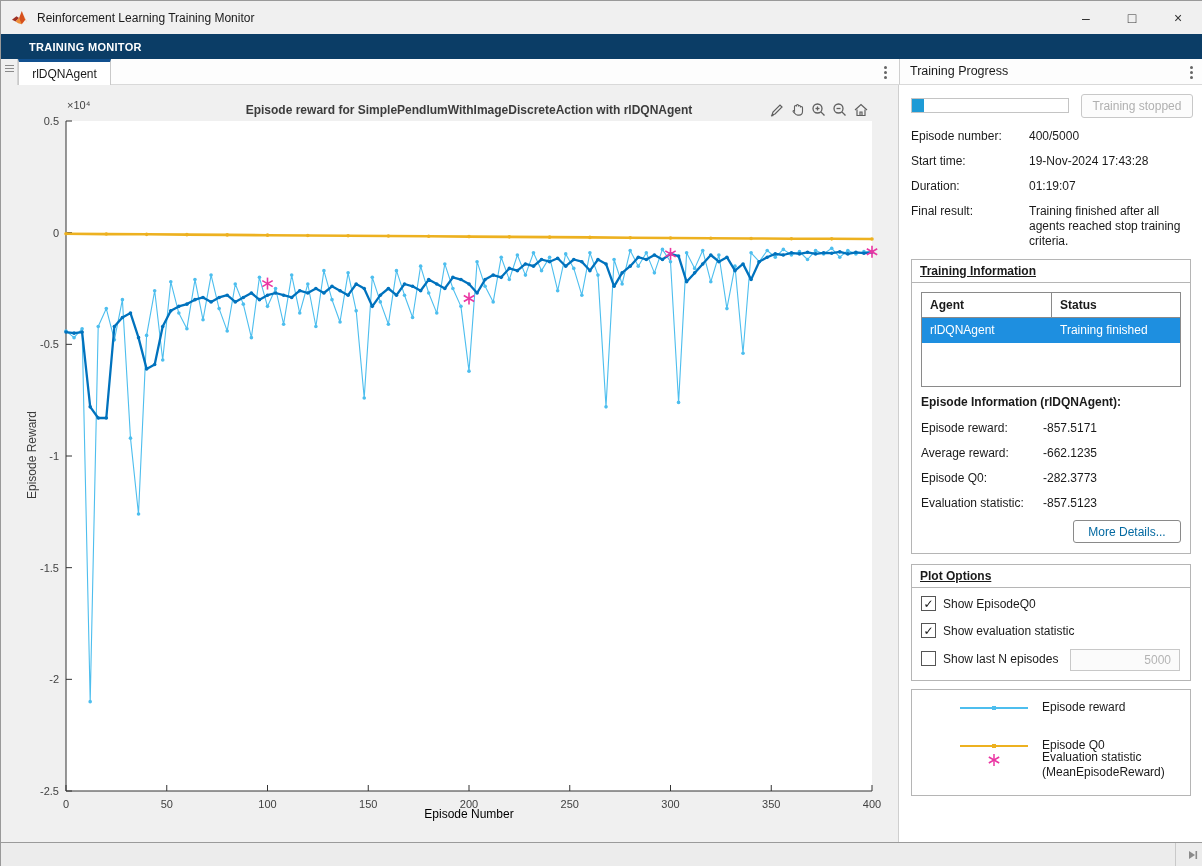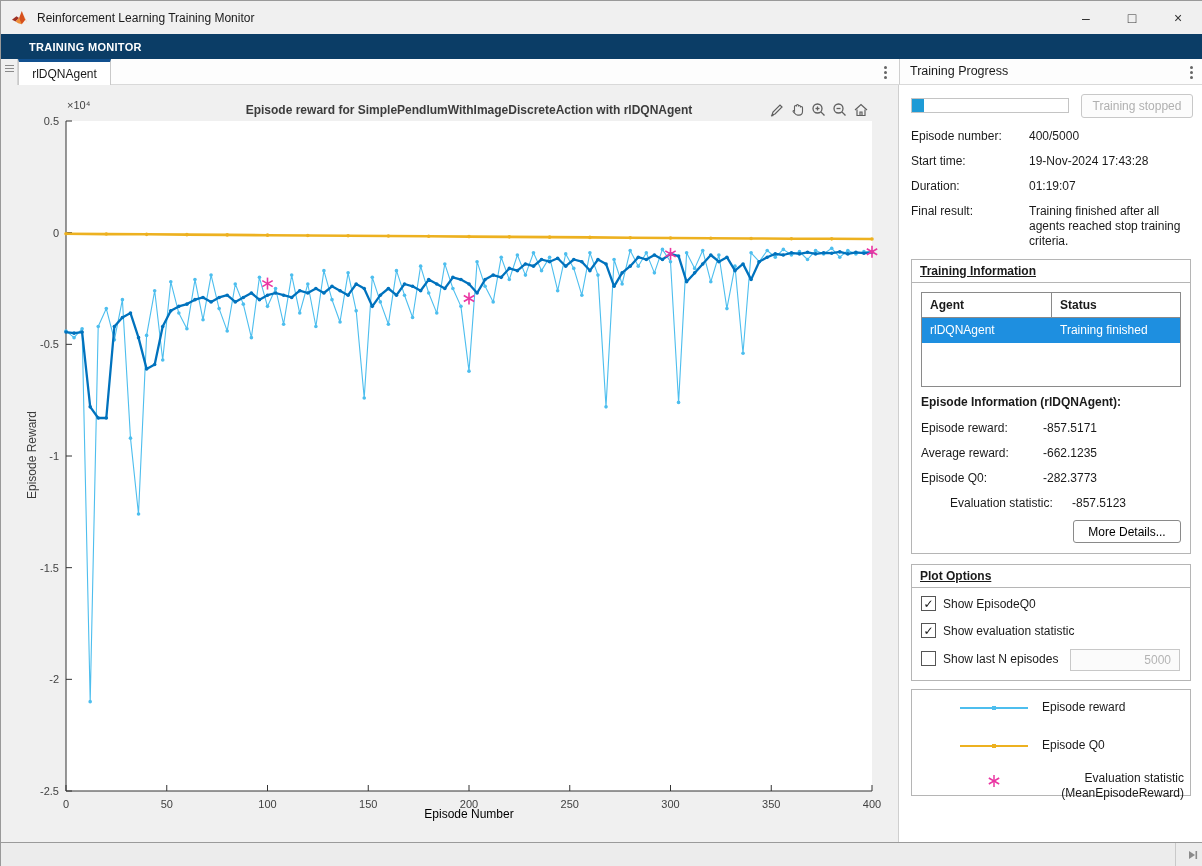--- a/index.html
+++ b/index.html
@@ -59,21 +59,21 @@
   #agent-table { position:absolute; left:9px; top:32px; width:260px; height:95px; border:1px solid #8a8a8a; background:#fff; }
   .trow { display:flex; height:25px; }
   .trow .c1 { width:130px; padding:5px 0 0 8px; border-right:1px solid #8a8a8a; }
   .trow .c2 { width:128px; padding:5px 0 0 8px; }
   .thead { font-weight:bold; border-bottom:1px solid #8a8a8a; }
   .tsel { background:#1e8fe0; color:#fff; }
   .tsel .c1 { border-right:1px solid #1e8fe0; }
 
   .eirow { position:absolute; left:9px; }
   .eirow .lab { display:inline-block; width:122px; }
-  #btn-more { position:absolute; right:9px; top:260px; width:108px; height:23px; border:1px solid #8a8a8a; border-radius:3px; background:#fff; font-size:12px; display:flex; align-items:center; justify-content:center; color:#000000; }
+  #btn-more { position:absolute; right:9px; top:260px; width:108px; height:23px; border:1px solid #8a8a8a; border-radius:3px; background:#fff; font-size:12px; display:flex; align-items:center; justify-content:center; color:#0369a1; }
 
   .cbrow { position:absolute; left:9px; display:flex; align-items:center; }
   .cbox { width:15px; height:15px; border:1px solid #555; background:#fff; margin-right:7px; display:flex; align-items:center; justify-content:center; font-size:12px; font-weight:bold; color:#111; }
   .cbox .mark { visibility:hidden; line-height:1; }
   .cbox.checked .mark { visibility:visible; }
   #lastn-input { position:absolute; right:10px; top:84px; width:110px; height:22px; border:1px solid #c8c8c8; background:#fbfbfb; color:#b4b4b4; font-size:12px; text-align:right; padding-right:8px; font-family:"Liberation Sans","DejaVu Sans",sans-serif; }
 
   #legendbox { position:absolute; left:12px; top:604px; width:280px; height:107px; border:1px solid #b5b5b5; background:#fff; }
   .lrow { position:absolute; left:0; width:100%; height:16px; }
   .lswatch { position:absolute; left:48px; top:7px; width:68px; height:2px; }
@@ -490,21 +490,21 @@
       <div class="eirow" style="top:135px; font-weight:bold;">Episode Information (rlDQNAgent):</div>
       <div class="eirow" style="top:161px;">
         <span class="lab">Episode reward:</span><span>-857.5171</span>
       </div>
       <div class="eirow" style="top:186px;">
         <span class="lab">Average reward:</span><span>-662.1235</span>
       </div>
       <div class="eirow" style="top:211px;">
         <span class="lab">Episode Q0:</span><span>-282.3773</span>
       </div>
-      <div class="eirow" style="top:236px;margin-left:29px;">
+      <div class="eirow" style="top:236px;">
         <span class="lab">Evaluation statistic:</span><span>-857.5123</span>
       </div>
       <div id="btn-more">More Details...</div>
     </div>
 
     <div class="groupbox" style="top:479px; height:117px;">
       <div class="gb-title">Plot Options</div>
       <div class="cbrow" style="top:31px;">
         <span class="cbox checked">
             <span class="mark">✓</span>
@@ -532,21 +532,21 @@
             <span class="dot" style="background: rgb(77, 190, 238);"></span>
           </span>
         <span class="llabel">Episode reward</span>
       </div>
       <div class="lrow" style="top:48px;">
         <span class="lswatch" style="background: rgb(237, 177, 32);">
             <span class="dot" style="background: rgb(237, 177, 32);"></span>
           </span>
         <span class="llabel">Episode Q0</span>
       </div>
-      <div class="lrow" style="top:81px; height:32px;text-align:right;">
+      <div class="lrow" style="top:60px; height:32px;">
         <svg id="legend-ast" width="16" height="16">
           <g stroke="#EA35A2" stroke-width="1.5">
             <line x1="8" y1="2" x2="8" y2="14"></line>
               <line x1="2.8" y1="5" x2="13.2" y2="11"></line>
               <line x1="2.8" y1="11" x2="13.2" y2="5"></line>
           </g>
         </svg>
         <span class="llabel">Evaluation statistic (MeanEpisodeReward)</span>
       </div>
     </div>

